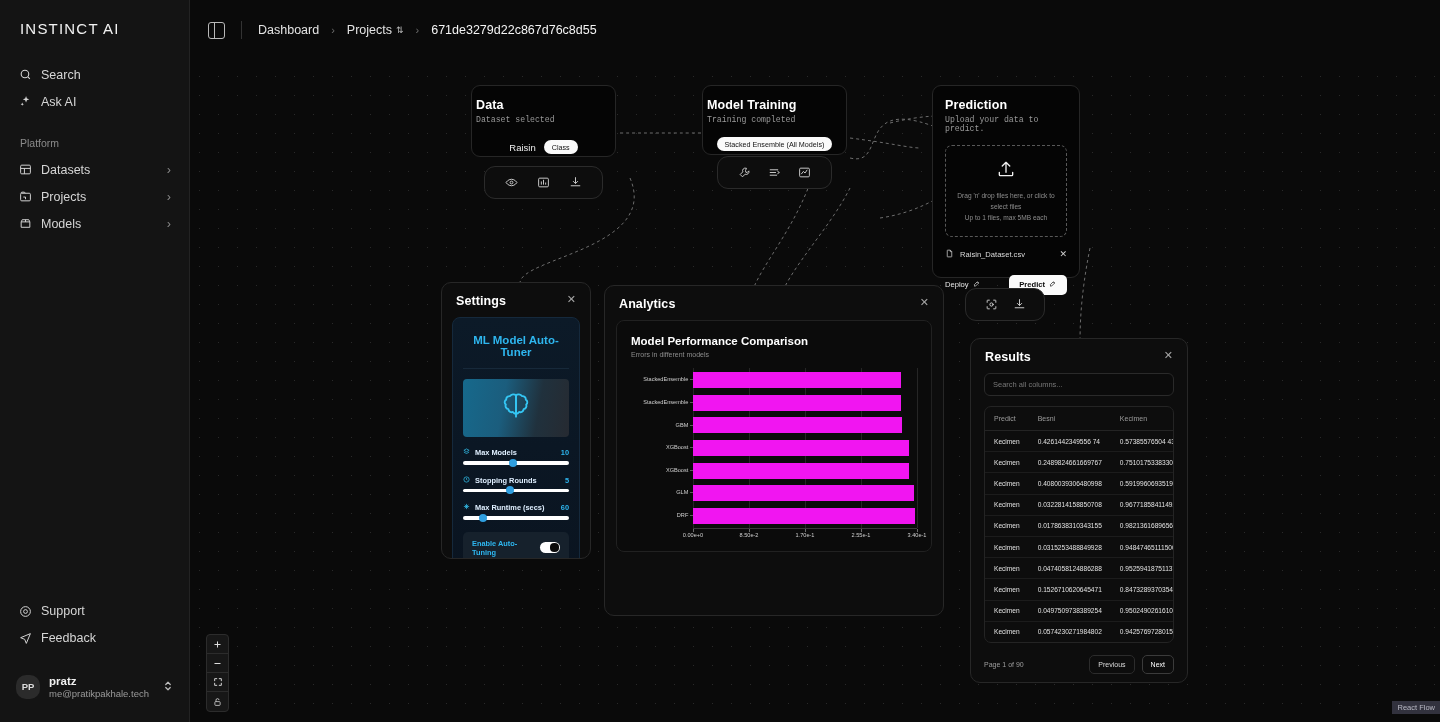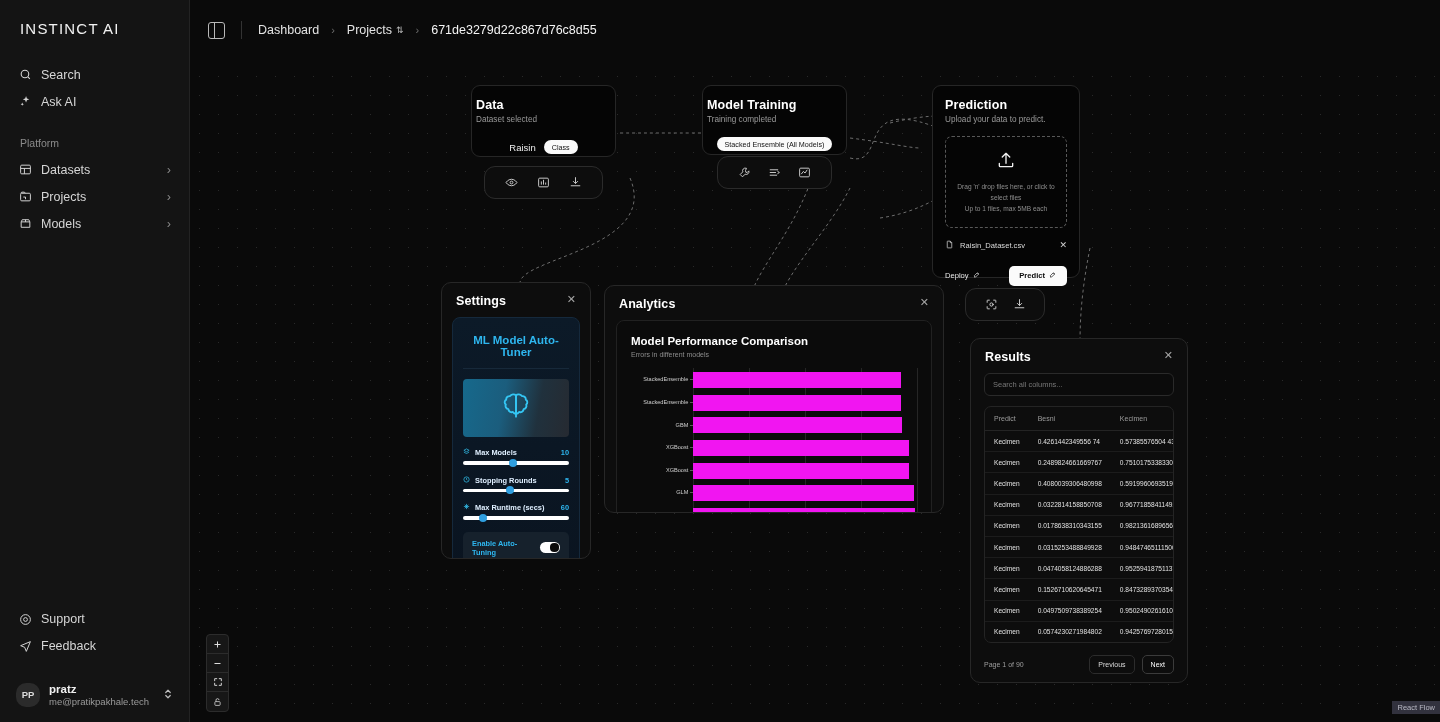--- a/index.html
+++ b/index.html
@@ -36,21 +36,21 @@
     cursor: pointer; height: 27px;
   }
   .nav-item .ico { width: 14px; height: 14px; display: inline-flex; align-items: center; justify-content: center; flex: 0 0 14px; }
   .nav-item .ico svg { display: block; }
   .nav-item .label { flex: 1; }
   .chev { color: #8a8a8a; }
   .section-label {
     padding: 0 20px; margin: 22px 0 7px 0;
     color: #8b8b8b; font-size: 10.5px;
   }
-  .sidebar-bottom { margin-top: auto; }
+  .sidebar-bottom { margin-top: auto; padding-bottom: 8px; }
   .user-row {
     display: flex; align-items: center; gap: 9px;
     margin: 16px 10px 8px 10px; padding: 6px 6px;
     border-radius: 7px; cursor: pointer;
   }
   .avatar {
     width: 24px; height: 24px; border-radius: 10px;
     background: #2b2b2b; color: #dcdcdc;
     font-size: 9.5px; font-weight: 700;
     display: flex; align-items: center; justify-content: center;
@@ -91,21 +91,21 @@
   }
   .edges { position: absolute; left: 0; top: 0; width: 100%; height: 100%; pointer-events: none; }
 
   
   .node {
     position: absolute; background: #050505;
     border: 1px solid #262626; border-radius: 9px;
     padding: 12px 4px; color: #fff;
   }
   .node-title { font-size: 12.5px; font-weight: 700; color: #fff; letter-spacing: .1px; }
-  .node-sub { font-size: 8.2px; color: #9a9a9a; margin-top: 3px; }
+  .node-sub { font-size: 8.2px; color: #9a9a9a; margin-top: 3px; font-family: Liberation Mono, monospace; }
   .node-row { display: flex; align-items: center; justify-content: center; gap: 8px; margin-top: 16px; }
   .node-val { font-size: 9.5px; color: #ededed; }
   .pill {
     background: #fafafa; color: #111; font-size: 7.2px;
     border-radius: 10px; padding: 2.5px 8px; font-weight: 500;
   }
   .toolbar {
     position: absolute; border: 1px solid #2b2b2b; border-radius: 11px;
     background: #0d0d0d; display: flex; align-items: center;
     justify-content: space-around; gap: 6px; padding: 9px 14px;
@@ -559,21 +559,21 @@
         </div>
 
         <div class="toggle-row">
           <span class="toggle-label">Enable Auto-Tuning</span>
           <span class="switch"></span>
         </div>
 
       </div>
     </div>
 
-    <div class="panel" style="left:414px; top:237px; width:340px; height:228px;">
+    <div class="panel" style="left:414px; top:237px; width:340px; height:331px;">
       <div class="panel-head">
         <h3>Analytics</h3>
         <span class="panel-x">✕</span>
       </div>
       <div class="chart-card">
         <div class="chart-title">Model Performance Comparison</div>
         <div class="chart-sub">Errors in different models</div>
         <div class="chart-area">
           <div class="ylabels" id="ylabels">
               <div class="ylab">StackedEnsemble</div>

